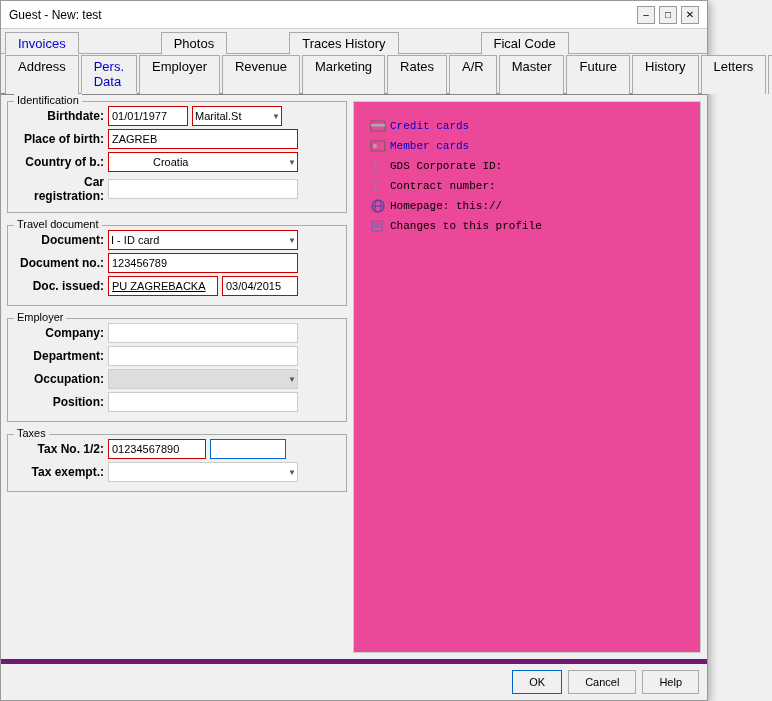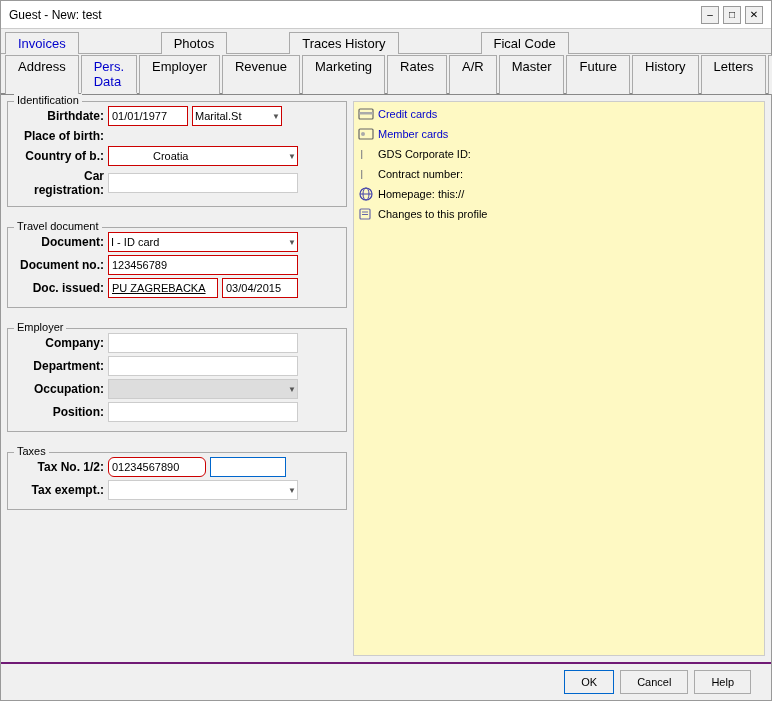--- a/index.html
+++ b/index.html
@@ -1,19 +1,19 @@
 <!DOCTYPE html>
 <html><head>
   <meta charset="utf-8">
   <style>
     * { box-sizing: border-box; margin: 0; padding: 0; }
     body { font-family: 'Segoe UI', Tahoma, Arial, sans-serif; font-size: 11px; background: #f0f0f0; }
     
     .window {
-      width: 772px;
+      width: 708px;
       height: 701px;
       background: #f0f0f0;
       border: 1px solid #999;
       display: flex;
       flex-direction: column;
       box-shadow: 2px 2px 8px rgba(0,0,0,0.3);
     }
     
     .title-bar {
       background: #fff;
@@ -81,30 +81,31 @@
     
     .left-panel {
       width: 340px;
       display: flex;
       flex-direction: column;
       gap: 4px;
     }
     
     .right-panel {
       flex: 1;
-      background: #fef9c3;
+      background: #ec4899;
       border: 1px solid #ccc;
-      padding: 4px;
+      padding: 16px;
+      font-family: Liberation Mono, monospace;
     }
     
     .group-box {
       border: 1px solid #aaa;
       padding: 4px 6px 6px 6px;
       position: relative;
-      margin-bottom: 16px;
+      margin-bottom: 8px;
     }
     
     .group-box-label {
       position: absolute;
       top: -8px;
       left: 6px;
       background: #f0f0f0;
       padding: 0 3px;
       font-size: 11px;
       color: #000;
@@ -178,25 +179,25 @@
       font-size: 10px;
       border: 1px solid #aaa;
       background: #f0f0f0;
       cursor: pointer;
       display: flex;
       align-items: center;
       justify-content: center;
     }
     
     .bottom-bar {
-      padding: 6px 20px;
+      padding: 6px 8px;
       display: flex;
       justify-content: flex-end;
       gap: 6px;
-      border-top: 2px solid #701a75;
+      border-top: 5px solid #701a75;
       background: #f0f0f0;
     }
     
     .btn-main {
       height: 24px;
       padding: 0 16px;
       font-size: 11px;
       border: 1px solid #aaa;
       background: #f0f0f0;
       cursor: pointer;
@@ -288,20 +289,21 @@
           <div class="select-wrapper">
             <select class="red-border" style="width:90px;">
               <option>Marital.St</option>
             </select>
             <span class="select-arrow">▼</span>
           </div>
         </div>
 
         <div class="form-row">
           <span class="form-label">Place of birth:</span>
+          <input type="text" class="red-border" style="width: 190px;" value="ZAGREB">
         </div>
 
         <div class="form-row">
           <span class="form-label">Country of b.:</span>
           <div class="select-wrapper">
             <select class="red-border" style="width:190px;padding-left:44px;">
               <option>Croatia</option>
             </select>
             <span class="select-arrow">▼</span>
           </div>
@@ -367,21 +369,21 @@
           <span class="form-label">Position:</span>
           <input type="text" style="width: 190px;" value="">
         </div>
       </div>
 
       <div class="group-box">
         <span class="group-box-label">Taxes</span>
 
         <div class="form-row">
           <span class="form-label">Tax No. 1/2:</span>
-          <input type="text" class="red-border" style="width: 98px; border-radius: 6px;" value="01234567890">
+          <input type="text" class="red-border" style="width: 98px;" value="01234567890">
           <input type="text" class="blue-border" style="width: 76px;" value="">
         </div>
 
         <div class="form-row">
           <span class="form-label">Tax exempt.:</span>
           <div class="select-wrapper">
             <select style="width:190px;">
               <option value=""></option>
             </select>
             <span class="select-arrow">▼</span>

